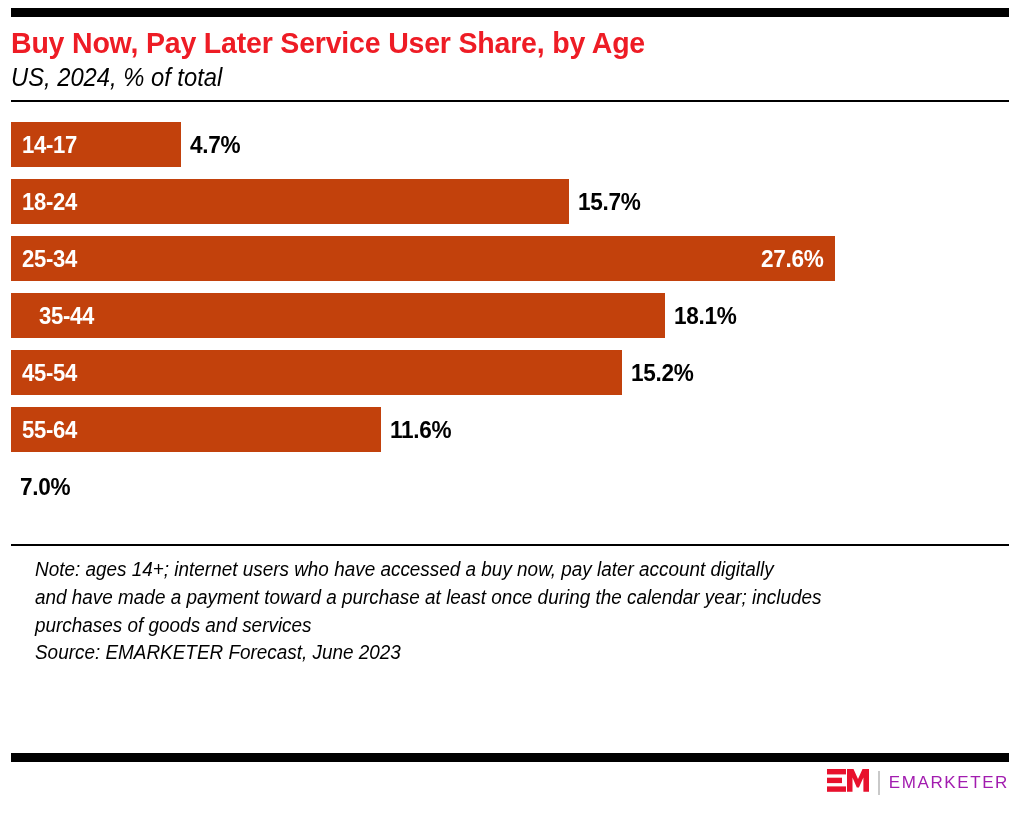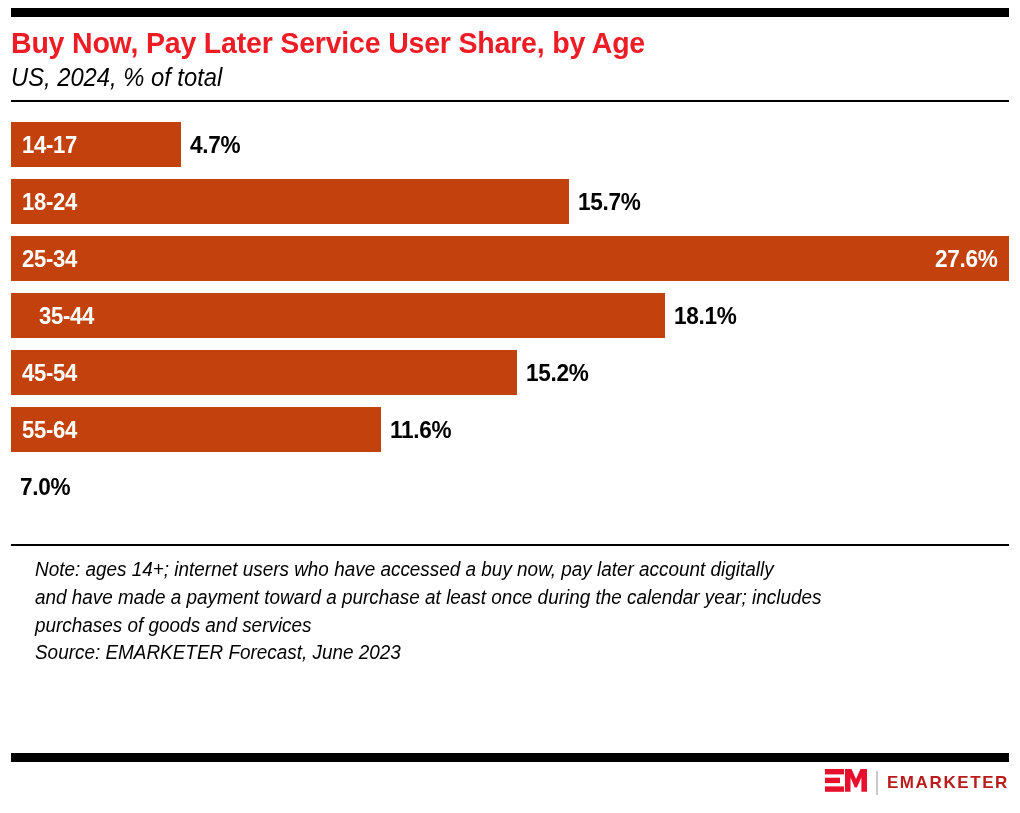--- a/index.html
+++ b/index.html
@@ -152,23 +152,23 @@
   .logo-mark {
     display: block;
   }
   .logo-divider {
     width: 2px;
     height: 24px;
     background: #c9c9c9;
   }
   .logo-word {
     font-size: 17px;
-    font-weight: bold;
+    font-weight: normal;
     letter-spacing: 1.6px;
-    color: #b91c1c;
+    color: #a21caf;
   }
 </style>
 </head>
 <body>
 
 <div class="chart-card">
 
   <div class="top-rule"></div>
 
   <div class="title">Buy Now, Pay Later Service User Share, by Age</div>
@@ -183,33 +183,33 @@
         </div>
         <span class="value-outside">4.7%</span>
       </div>
       <div class="bar-row">
         <div class="bar" style="width: 558px;">
           <span class="bar-label">18-24</span>
         </div>
         <span class="value-outside">15.7%</span>
       </div>
       <div class="bar-row">
-        <div class="bar" style="width: 998px;">
+        <div class="bar" style="width: 824px;">
           <span class="bar-label">25-34</span>
           <span class="value-inside">27.6%</span>
         </div>
       </div>
       <div class="bar-row">
         <div class="bar" style="width: 654.486px; padding-left: 28px;">
           <span class="bar-label">35-44</span>
         </div>
         <span class="value-outside">18.1%</span>
       </div>
       <div class="bar-row">
-        <div class="bar" style="width: 506px;">
+        <div class="bar" style="width: 611px;">
           <span class="bar-label">45-54</span>
         </div>
         <span class="value-outside">15.2%</span>
       </div>
       <div class="bar-row">
         <div class="bar" style="width: 370px;">
           <span class="bar-label">55-64</span>
         </div>
         <span class="value-outside">11.6%</span>
       </div>

